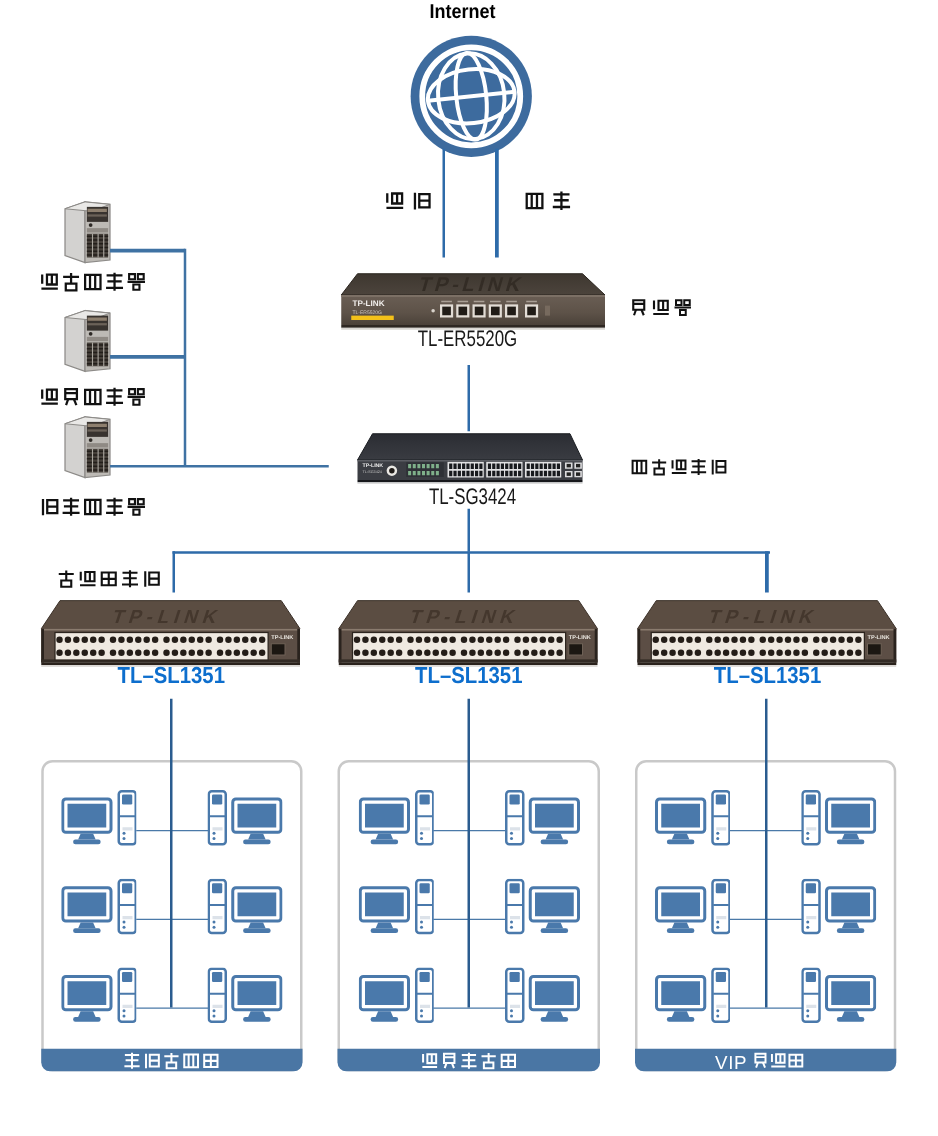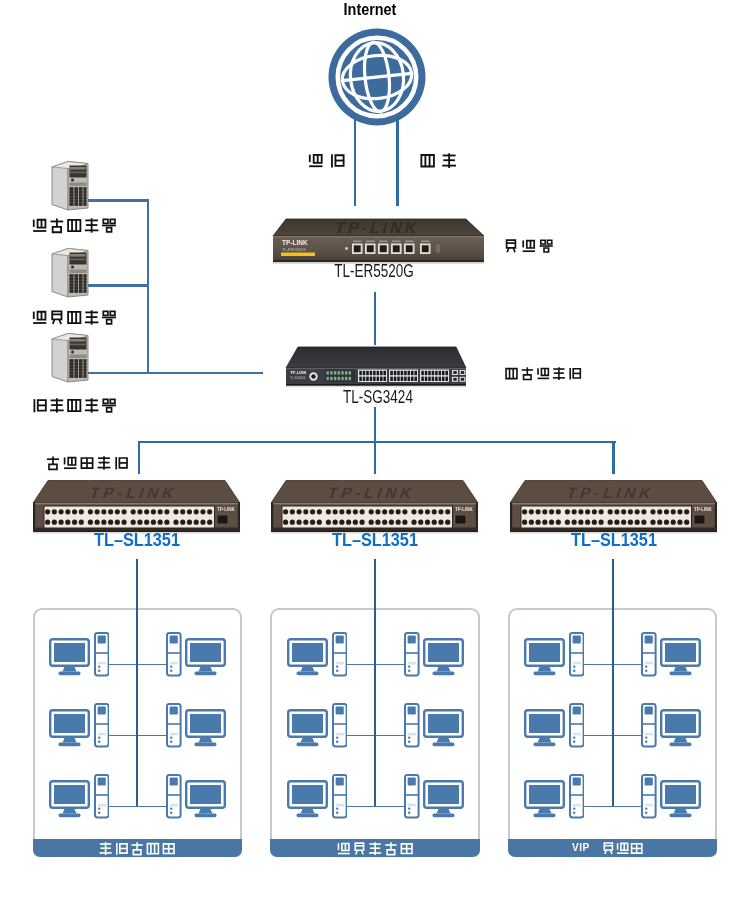--- a/index.html
+++ b/index.html
@@ -450,21 +450,21 @@
 </svg>
 <svg class="hz" style="left:336px;top:841px;color:#fff" width="80" height="15" viewBox="0 0 80 15">
   <g transform="scale(0.95)">
       <use href="#hzE"></use>
       <use href="#hzD" transform="translate(16.6,0)"></use>
       <use href="#hzB" transform="translate(33.2,0)"></use>
       <use href="#hzF" transform="translate(49.8,0)"></use>
       <use href="#hzA" transform="translate(66.4,0)"></use>
     </g>
 </svg>
-<div class="abs" style="left:572px;top:841.5px;font-size:10px;font-weight:bold;color:#fff;letter-spacing:0.5px">VIP</div>
+<div class="abs" style="left:572px;top:841.5px;font-size:15px;font-weight:normal;color:#fff;letter-spacing:0.5px">VIP</div>
 <svg class="hz" style="left:601px;top:841px;color:#fff" width="45" height="15" viewBox="0 0 45 15">
   <g transform="scale(0.92)">
       <use href="#hzD"></use>
       <use href="#hzE" transform="translate(15.4,0)"></use>
       <use href="#hzA" transform="translate(30.8,0)"></use>
     </g>
 </svg>
 
 <svg width="0" height="0" style="position:absolute">
 <defs>

